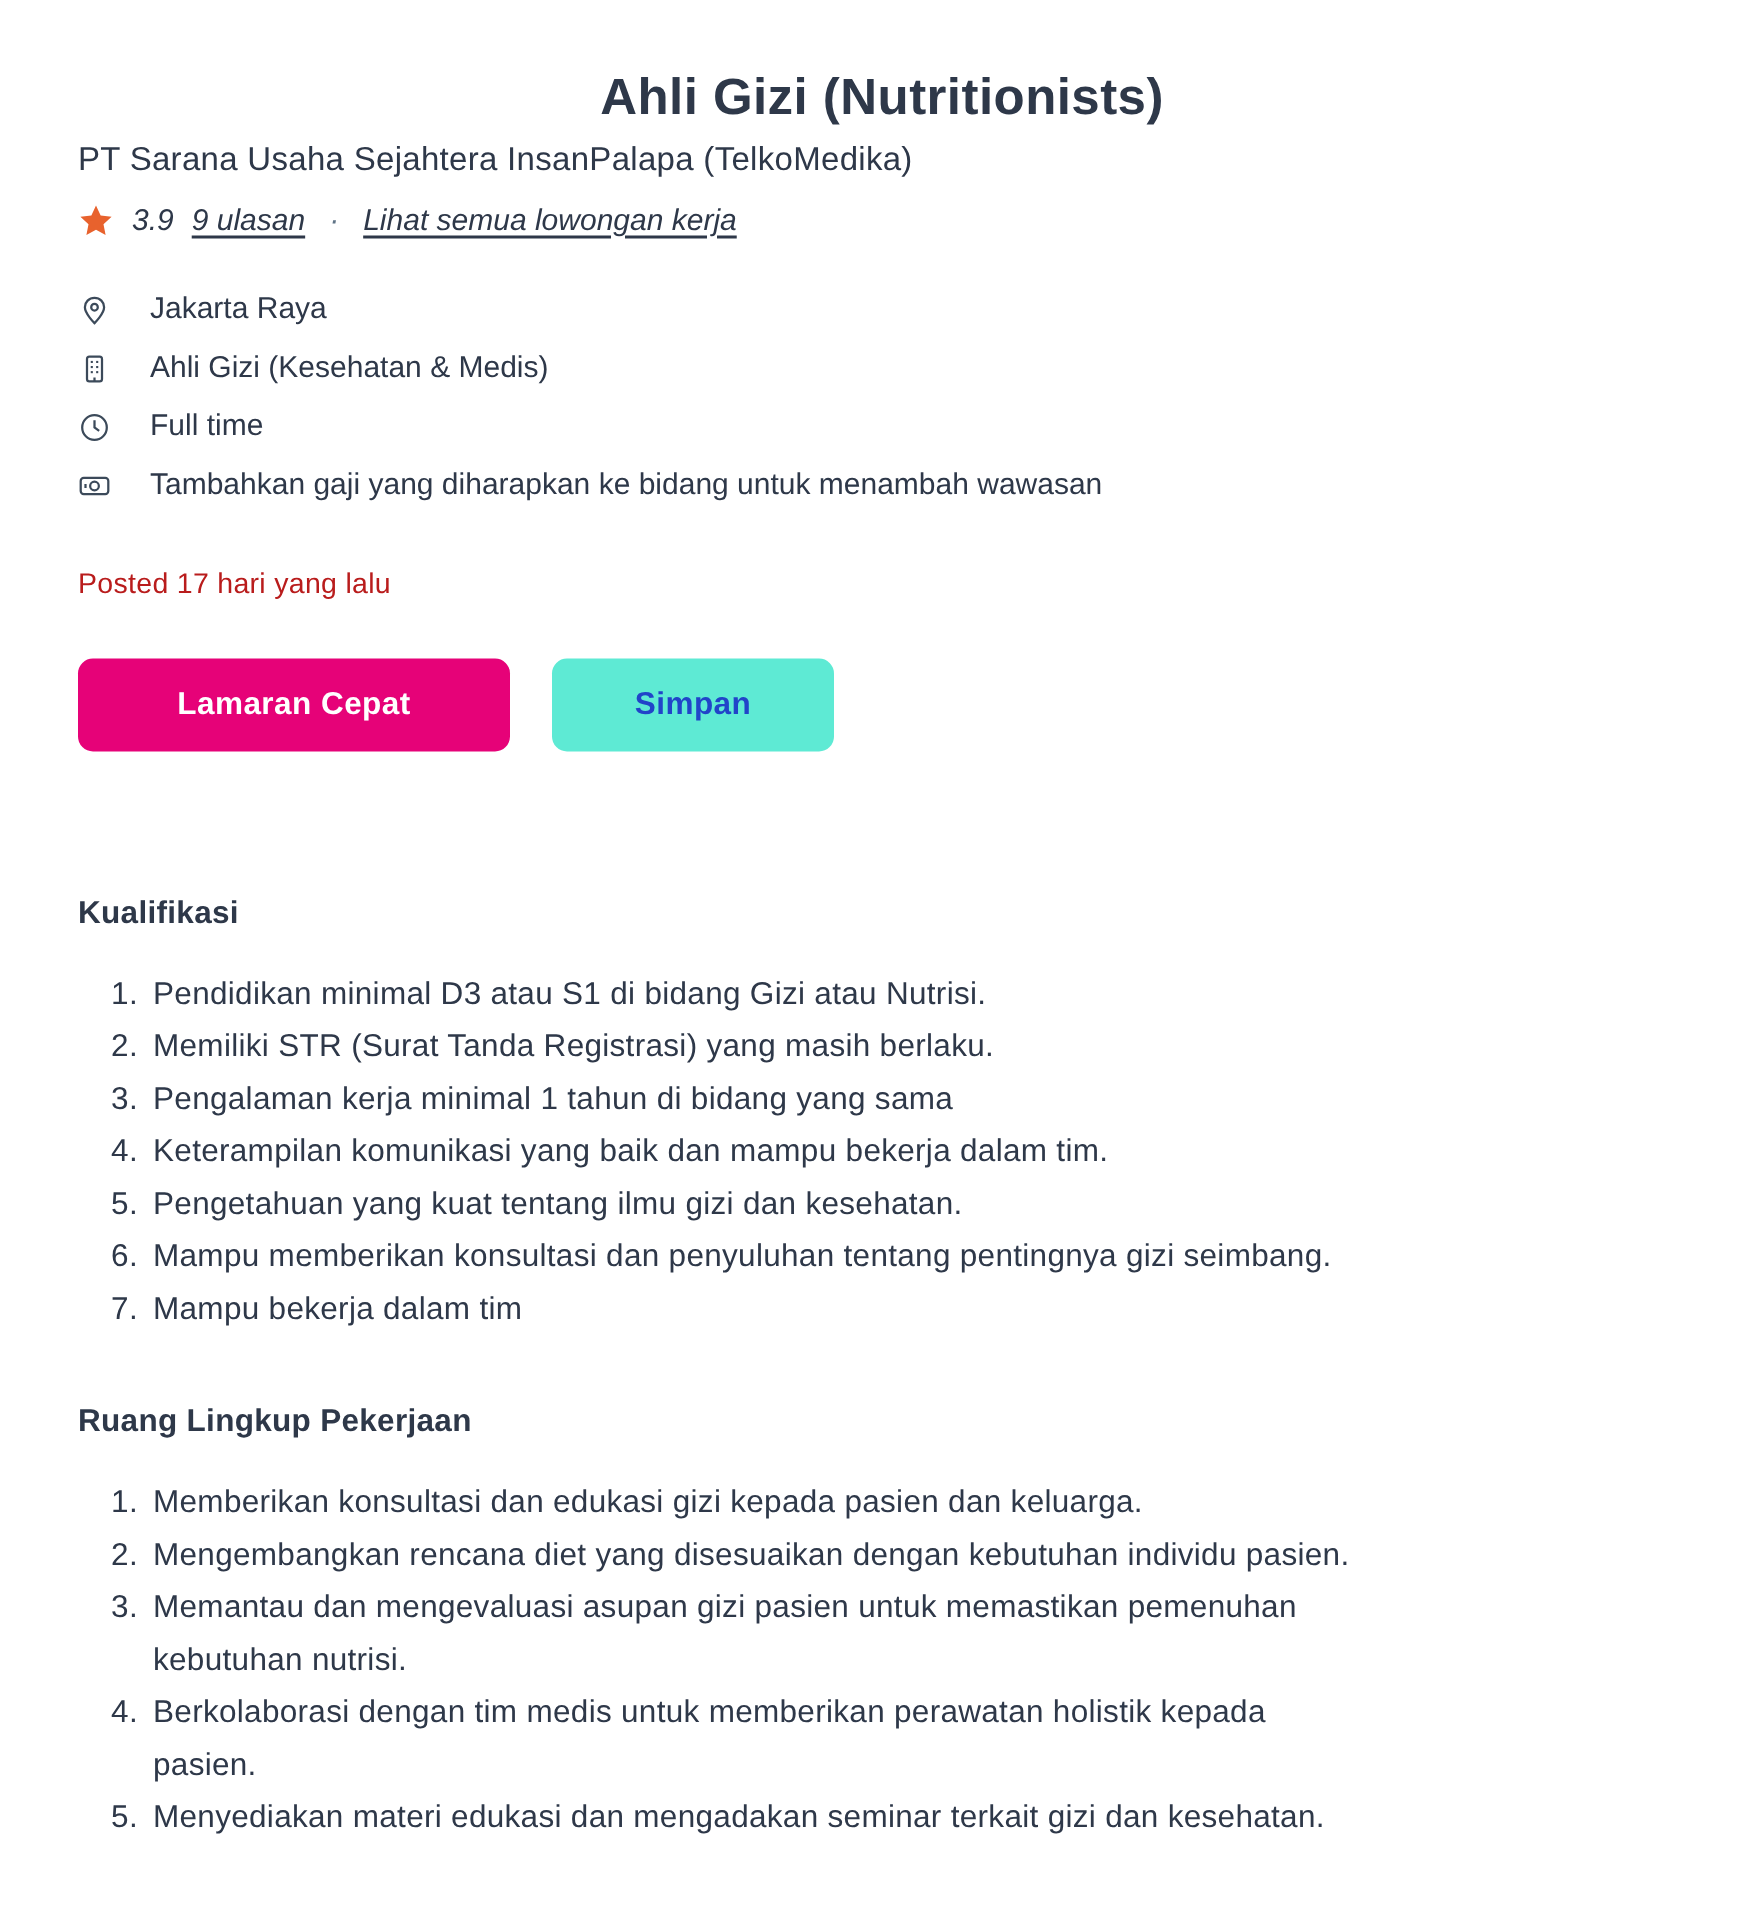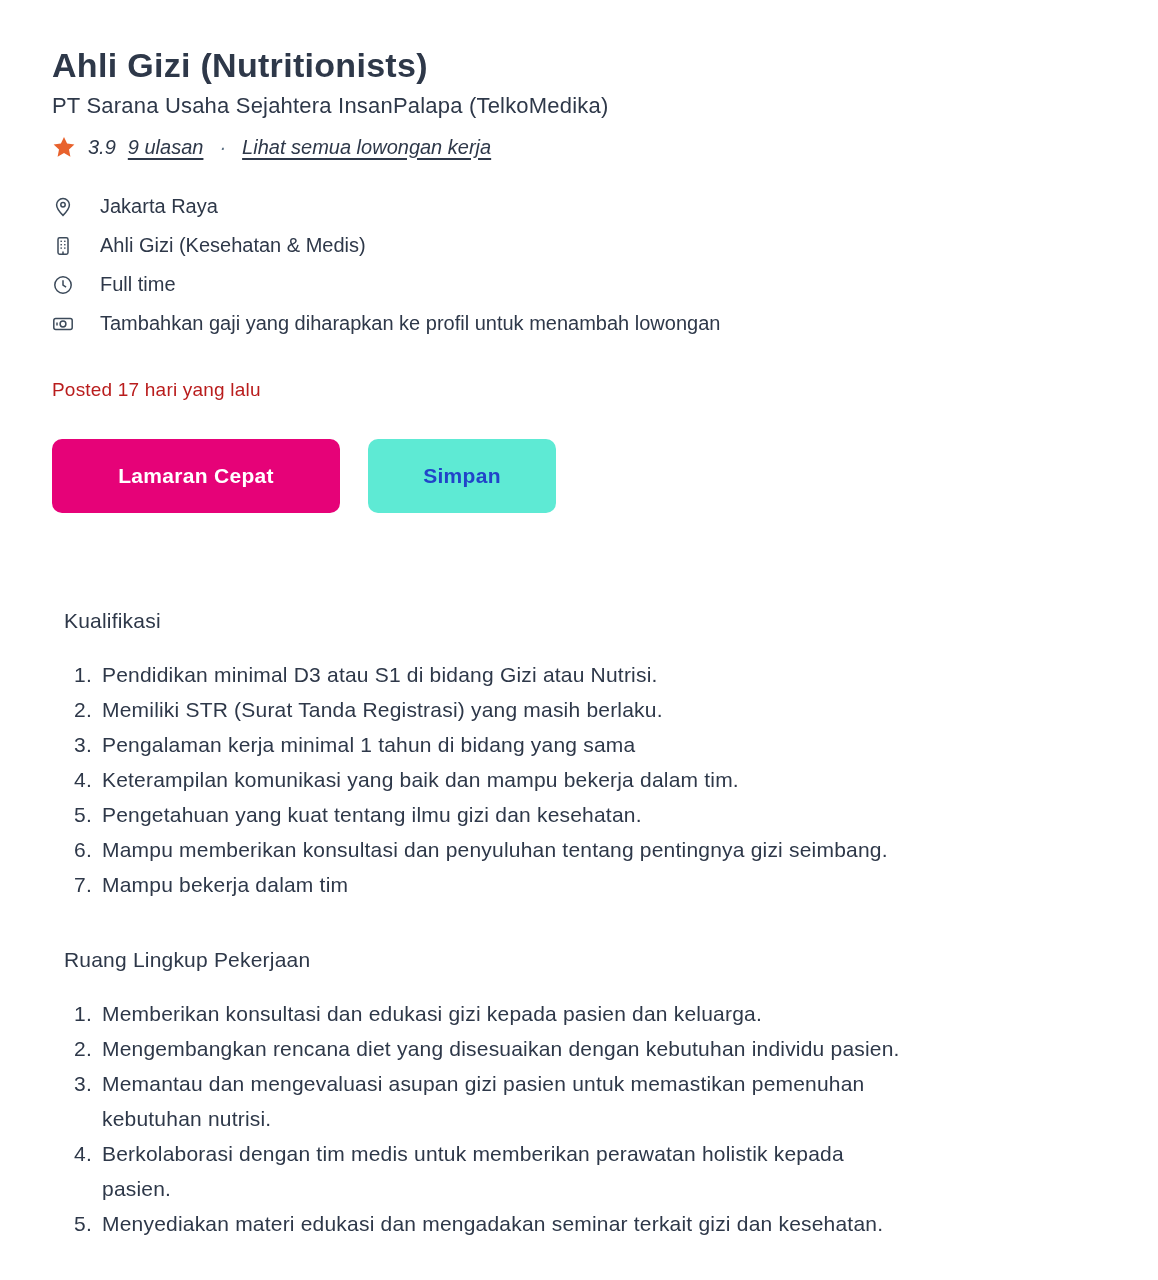--- a/index.html
+++ b/index.html
@@ -15,20 +15,21 @@
     box-sizing: border-box;
     padding: 46px 34px 60px 52px;
     background: #ffffff;
   }
   h1.title {
     margin: 0;
     font-size: 34px;
     font-weight: 600;
     letter-spacing: 0.3px;
     color: #2e3849;
+    text-align: center;
   }
   .company {
     margin-top: 8px;
     font-size: 22px;
     letter-spacing: 0.2px;
   }
   .rating-row {
     margin-top: 16px;
     display: flex;
     align-items: center;
@@ -64,21 +65,21 @@
     font-size: 19px;
     color: #b91c1c;
     letter-spacing: 0.2px;
   }
   .actions {
     margin-top: 38px;
     display: flex;
     gap: 28px;
   }
   .btn {
-    height: 74px;
+    height: 62px;
     border: none;
     border-radius: 10px;
     font-family: "Liberation Sans", sans-serif;
     font-size: 21px;
     font-weight: 700;
     letter-spacing: 0.3px;
     cursor: pointer;
   }
   .btn-apply {
     width: 288px;
@@ -86,23 +87,23 @@
     color: #ffffff;
   }
   .btn-save {
     width: 188px;
     background: #5eead4;
     color: #2144c9;
   }
   .section-1 { margin-top: 96px; }
   .section-2 { margin-top: 46px; }
   h2.section-heading {
-    margin: 12px;
+    margin: 0;
     font-size: 21px;
-    font-weight: 400;
+    font-weight: 700;
     letter-spacing: 0.2px;
   }
   ol.job-list {
     margin: 24px 0 0 0;
     padding-left: 46px;
     font-size: 21px;
     line-height: 35px;
     letter-spacing: 0.2px;
     max-width: 1040px;
   }
@@ -171,21 +172,21 @@
     </div>
 
     <div class="detail-row">
       <span class="row-icon">
         <svg viewBox="0 0 22 22" fill="none" stroke="#3c4a5a" stroke-width="1.5">
           <rect x="1.8" y="5.6" width="18.4" height="10.8" rx="2"></rect>
           <circle cx="11" cy="11" r="2.9"></circle>
           <path d="M5 9.6v2.8"></path>
         </svg>
       </span>
-      <span>Tambahkan gaji yang diharapkan ke profil untuk menambah lowongan</span>
+      <span>Tambahkan gaji yang diharapkan ke bidang untuk menambah wawasan</span>
     </div>
 
   </div>
 
   <div class="posted">Posted 17 hari yang lalu</div>
 
   <div class="actions">
     <button class="btn btn-apply">Lamaran Cepat</button>
     <button class="btn btn-save">Simpan</button>
   </div>

